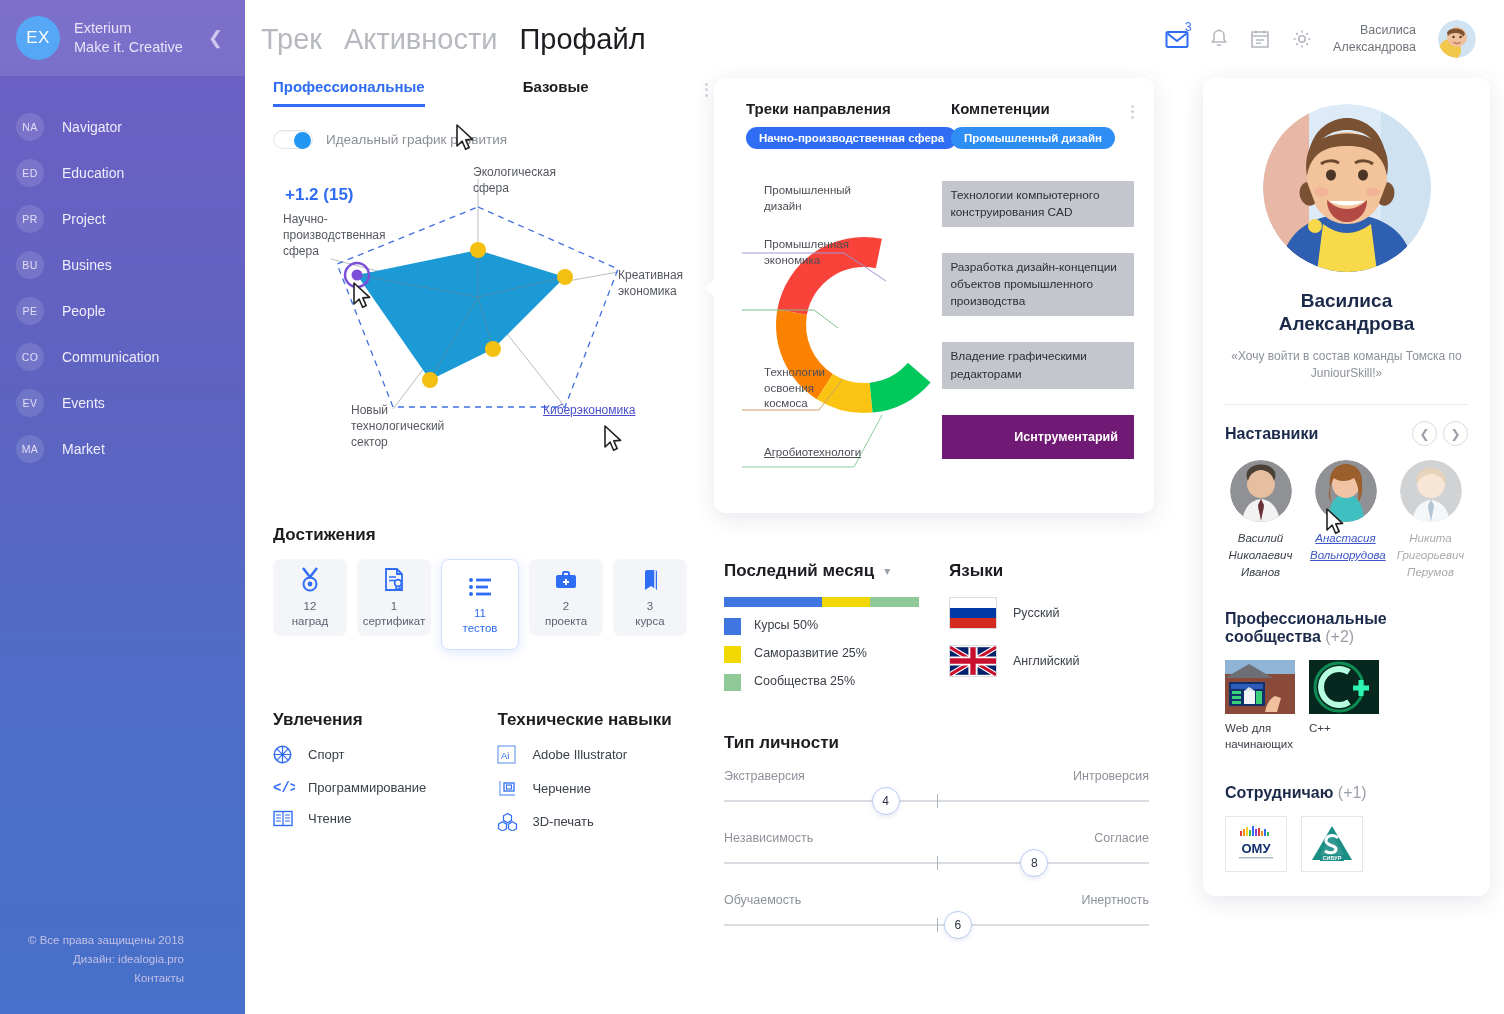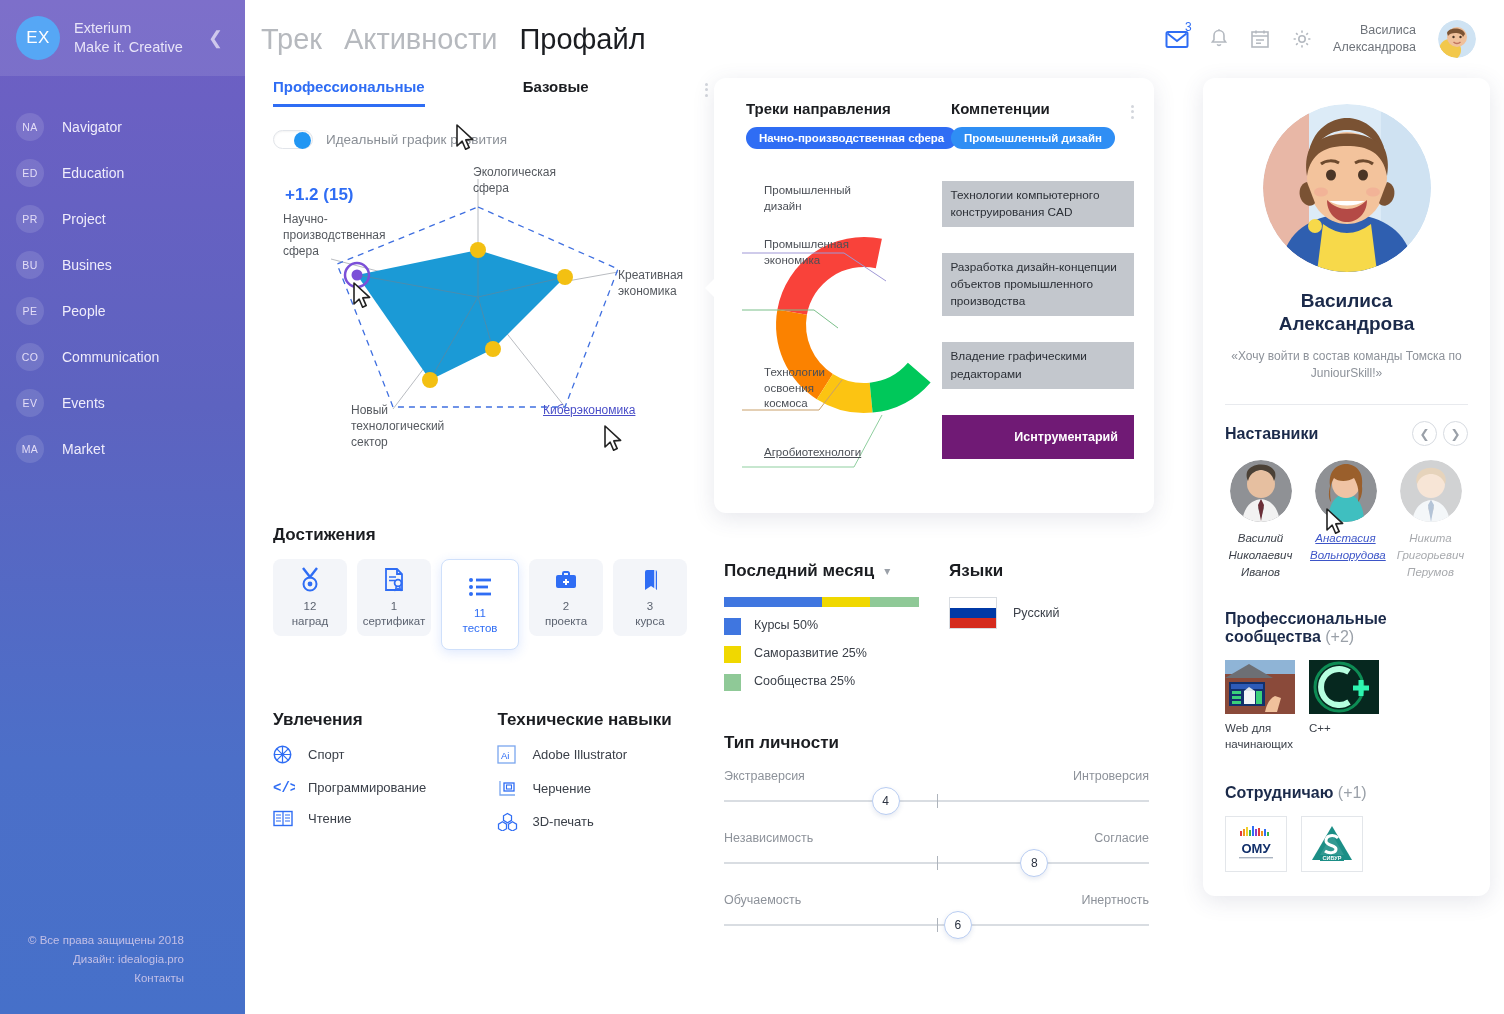--- a/index.html
+++ b/index.html
@@ -640,20 +640,32 @@
             <div class="blk-title">Языки</div>
             <div class="lang-row">
               <span class="flag">
                 <svg width="46" height="30" viewBox="0 0 46 30">
                     <rect width="46" height="10" fill="#fff"></rect>
                     <rect y="10" width="46" height="10" fill="#0039a6"></rect>
                     <rect y="20" width="46" height="10" fill="#d52b1e"></rect>
                   </svg>
               </span>
               <span class="lang-tx">Русский</span>
+            </div>
+            <div class="lang-row">
+              <span class="flag">
+                <svg width="46" height="30" viewBox="0 0 60 36">
+                  <rect width="60" height="36" fill="#012169"></rect>
+                  <path d="M0 0 L60 36 M60 0 L0 36" stroke="#fff" stroke-width="7"></path>
+                  <path d="M0 0 L60 36 M60 0 L0 36" stroke="#c8102e" stroke-width="4"></path>
+                  <path d="M30 0v36M0 18h60" stroke="#fff" stroke-width="12"></path>
+                  <path d="M30 0v36M0 18h60" stroke="#c8102e" stroke-width="7"></path>
+                </svg>
+              </span>
+              <span class="lang-tx">Английский</span>
             </div>
           </div>
         </div>
 
         <div style="margin-top:42px; padding-left:10px">
           <div class="blk-title">Тип личности</div>
           <div class="pers">
             <div class="pers-row">
               <span class="pers-l">Экстраверсия</span>
               <span class="pers-r">Интроверсия</span>

